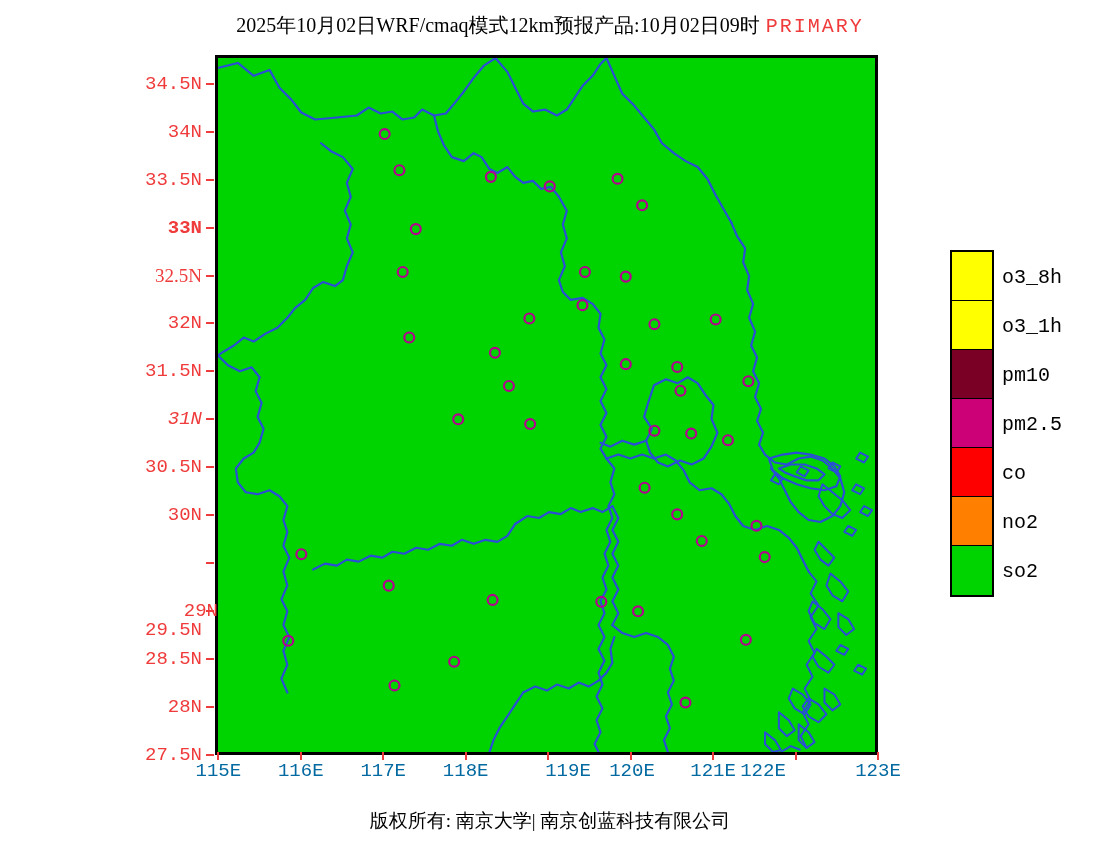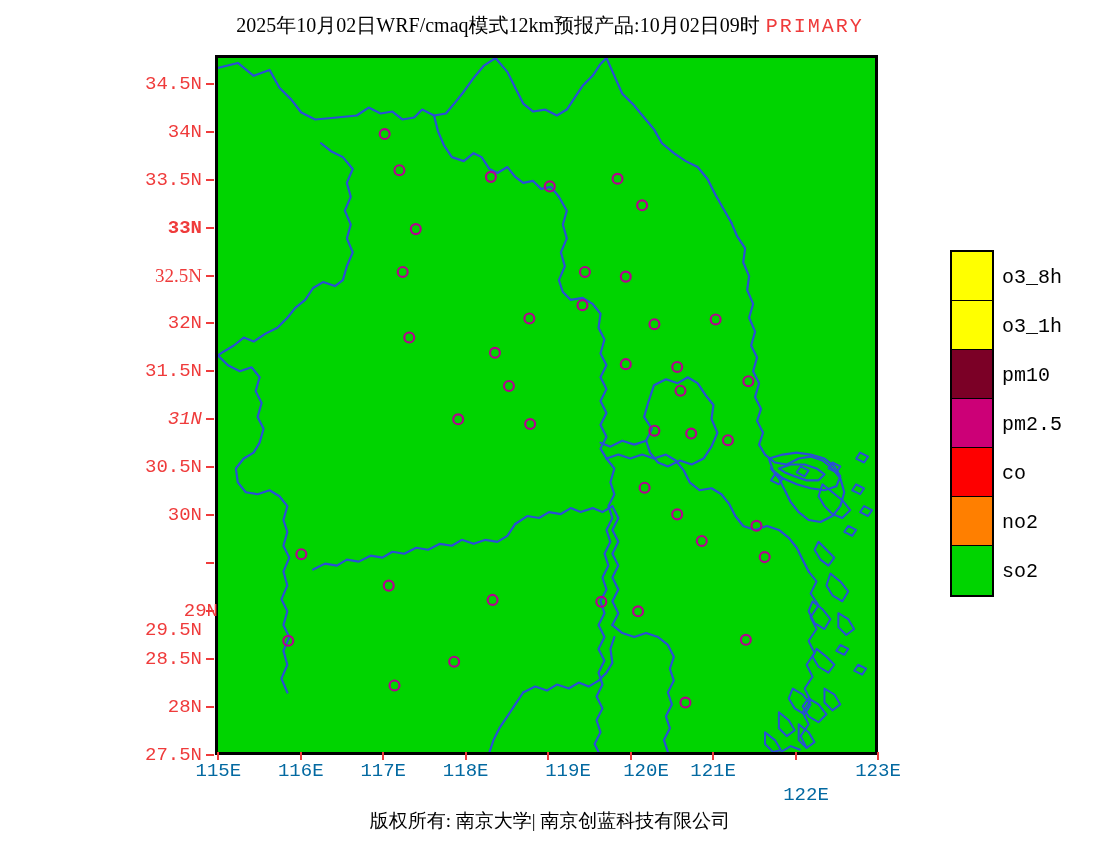--- a/index.html
+++ b/index.html
@@ -208,25 +208,25 @@
       <div class="xlab" style="left: 218.299px;">115E</div>
       <div class="xtick" style="left: 217.299px;"></div>
       <div class="xlab" style="left: 300.761px;">116E</div>
       <div class="xtick" style="left: 299.761px;"></div>
       <div class="xlab" style="left: 383.224px;">117E</div>
       <div class="xtick" style="left: 382.224px;"></div>
       <div class="xlab" style="left: 465.687px;">118E</div>
       <div class="xtick" style="left: 464.687px;"></div>
       <div class="xlab" style="left: 532px; margin-left: 36px;">119E</div>
       <div class="xtick" style="left: 547.149px;"></div>
-      <div class="xlab" style="left: 646px; text-align: center;">120E</div>
+      <div class="xlab" style="left: 632px; text-align: center;">120E</div>
       <div class="xtick" style="left: 629.612px;"></div>
       <div class="xlab" style="left: 713.075px;">121E</div>
       <div class="xtick" style="left: 712.075px;"></div>
-      <div class="xlab" style="left: 806px; margin-top: 24px;">122E</div>
+      <div class="xlab" style="left: 763px;">122E</div>
       <div class="xtick" style="left: 794.537px;"></div>
       <div class="xlab" style="left: 878px;">123E</div>
       <div class="xtick" style="left: 877px;"></div>
     </div>
 
   <div id="legend">
       <div class="lg-row">
         <div class="lg-sw" style="background: rgb(255, 255, 0);"></div>
         <div class="lg-txt">o3_8h</div>
       </div>

